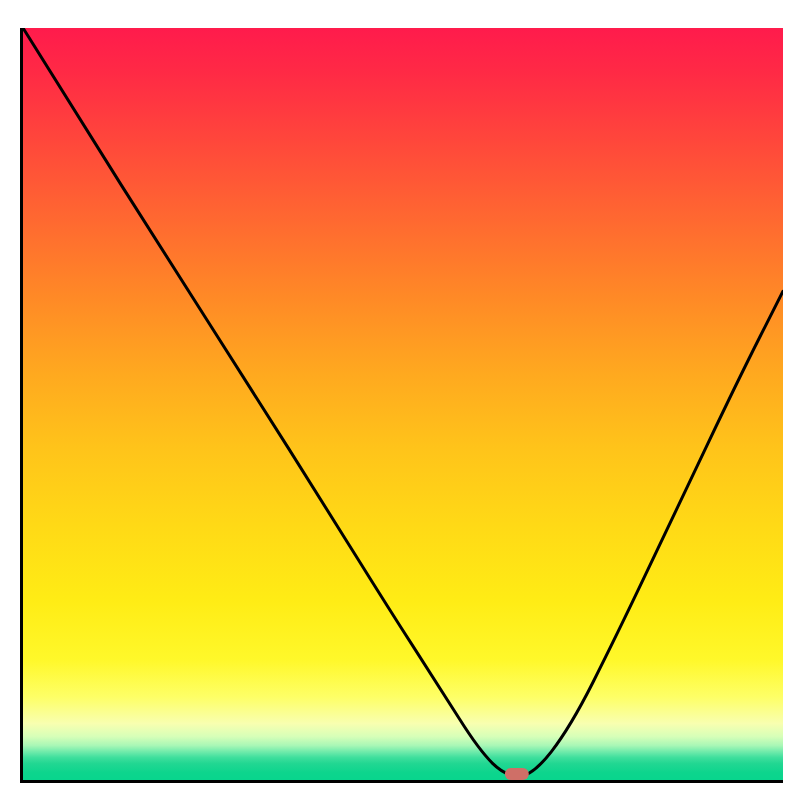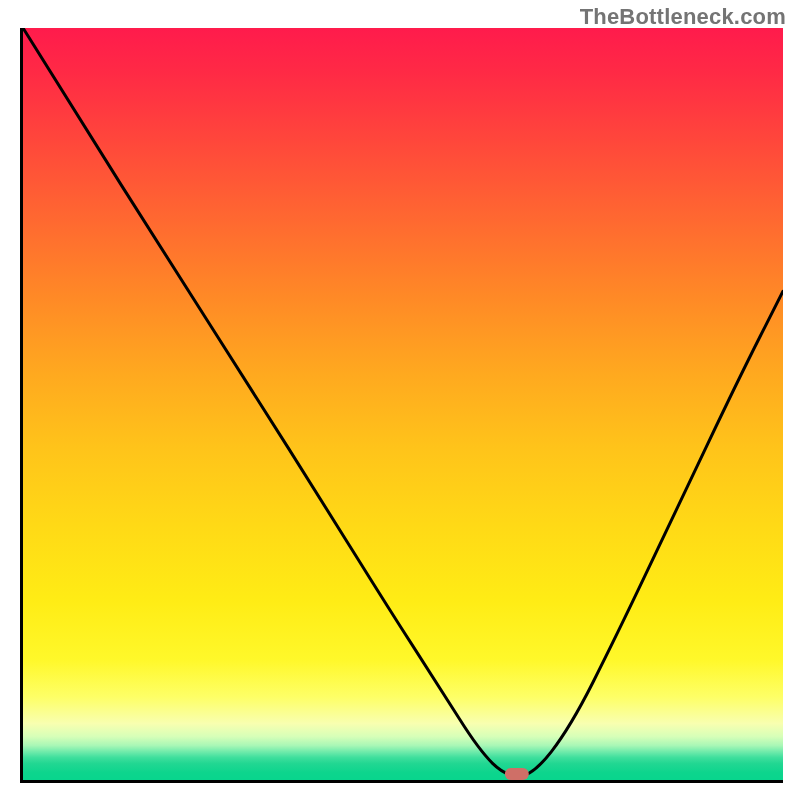--- a/index.html
+++ b/index.html
@@ -77,21 +77,20 @@
     z-index: 3;
     border-radius: 10px;
     transform: translate(-50%, -50%);
   }
 </style>
 </head>
 <body>
 
 <div class="chart-wrap">
 
-  <div class="watermark">TheBottleneck.com</div>
 
   <div class="plot-frame">
     <div class="gradient-bg"></div>
 
     <svg class="curve" viewBox="0 0 760 752" preserveAspectRatio="none">
       <path fill="none" stroke="#000000" stroke-width="3" stroke-linecap="round" stroke-linejoin="round" d="M 0.0 0.0 Q 60.8 97.8 98.8 157.9 Q 136.8 218.1 182.4 289.5 Q 228.0 361.0 266.0 421.1 Q 304.0 481.3 334.4 530.2 Q 364.8 579.0 391.4 620.4 Q 418.0 661.8 437.0 691.8 Q 456.0 721.9 469.3 735.1 Q 482.6 748.2 495.9 748.2 Q 509.2 748.2 528.2 723.8 Q 547.2 699.4 570.0 654.2 Q 592.8 609.1 623.2 545.2 Q 653.6 481.3 684.0 417.4 Q 714.4 353.4 737.2 308.3 T 760.0 263.2"></path>
     </svg>
 
     <div class="marker" style="left:65%; top:99.2%; width:3.2%; height:1.6%; background:#cf6f67;"></div>
   </div>

